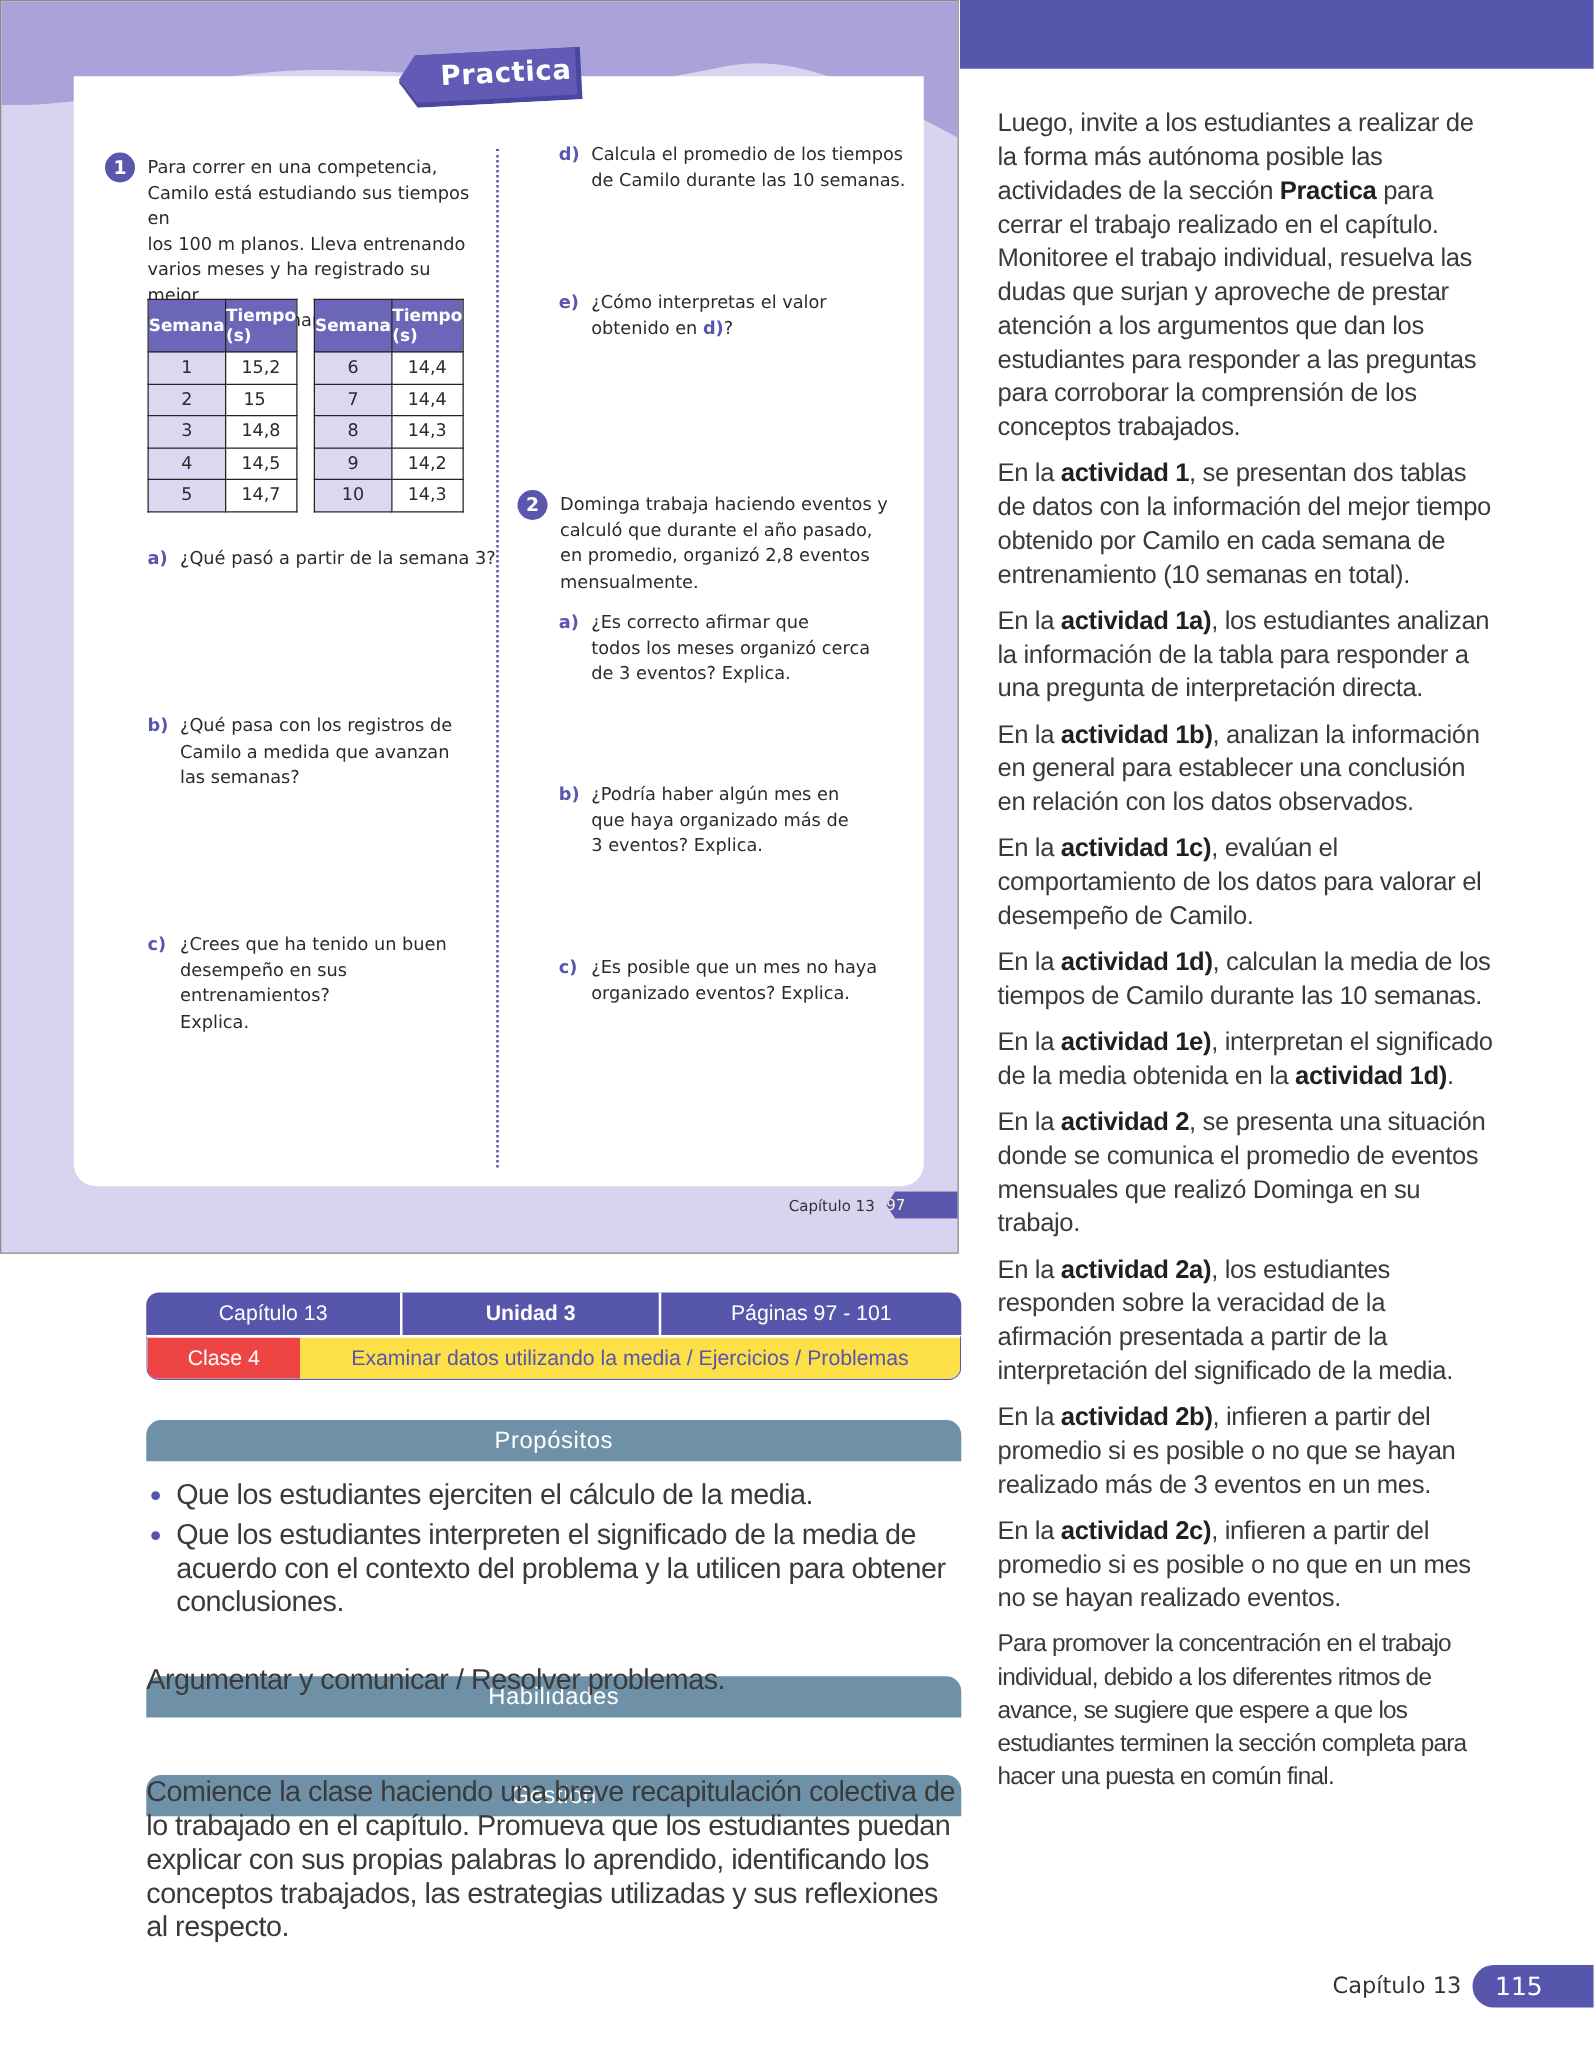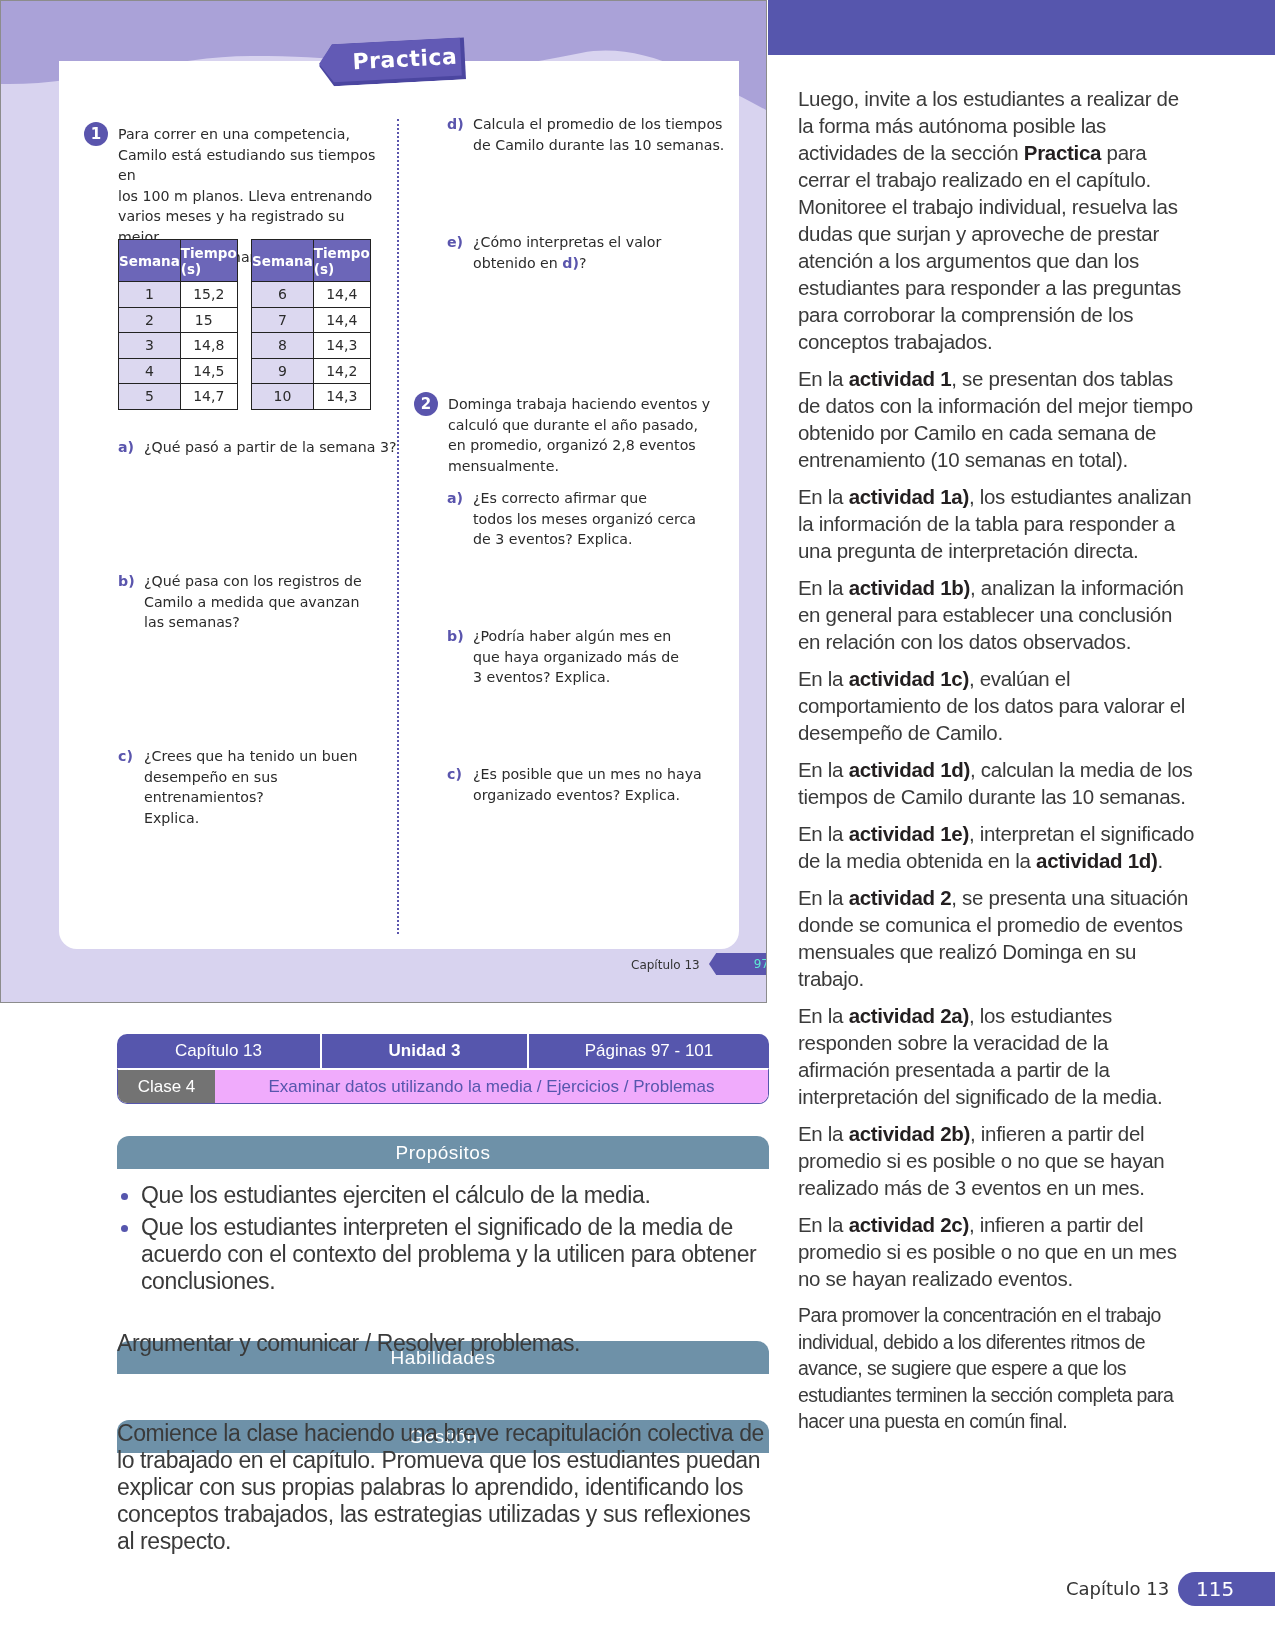--- a/index.html
+++ b/index.html
@@ -48,21 +48,21 @@
   table.wk td { border: 1.5px solid #222; height: 25.5px; text-align: center; }
   table.wk td.sem { background: #dcd8f0; width: 60px; }
   table.wk td.t { background: #fff; width: 56px; text-align: center; }
   table.wk th.sem { width: 60px; }
   table.wk th.t { width: 56px; }
   .sp-footer {
     position: absolute; left: 630px; top: 957px; font-size: 12px; color: #333;
   }
   .sp-pagenum {
     position: absolute; left: 708px; top: 952px; width: 60px; height: 22px;
-    background: #5a55ad; color: #5eead4; font-size: 12px; line-height: 22px; text-align: right;
+    background: #5a55ad; color: #fef9c3; font-size: 12px; line-height: 22px; text-align: left;
     clip-path: polygon(12% 0, 100% 0, 100% 100%, 12% 100%, 0 50%);
   }
 
   
   .top-right-band { position: absolute; left: 768px; top: 0; width: 507px; height: 55px; background: #5656ad; }
   .guide-col { position: absolute; left: 798px; top: 85px; width: 400px; }
   .guide-col p {
     font-family: "Liberation Sans", sans-serif; font-size: 20.5px; line-height: 27px;
     color: #3a3a3a; margin-bottom: 10px; letter-spacing: -0.3px;
   }
@@ -76,22 +76,22 @@
     border-radius: 10px 10px 0 0; display: flex; color: #fff;
     font-family: "Liberation Sans", sans-serif; font-size: 17px;
   }
   .info-row1 div { display: flex; align-items: center; justify-content: center; border-right: 2px solid #fff; }
   .info-row1 div:last-child { border-right: none; }
   .info-row2 {
     position: absolute; left: 0; top: 34px; width: 652px; height: 36px; display: flex;
     border: 1.5px solid #5656ad; border-top: 2px solid #fff; border-radius: 0 0 10px 10px; overflow: hidden;
     font-family: "Liberation Sans", sans-serif; font-size: 17px;
   }
-  .info-row2 .clase { width: 97px; background: #737373; color: #fff; display: flex; align-items: center; justify-content: center; }
-  .info-row2 .topic { flex: 1; color: #5656ad; display: flex; align-items: center; justify-content: center; background:#f0abfc; }
+  .info-row2 .clase { width: 122px; background: #ef4444; color: #fff; display: flex; align-items: center; justify-content: center; }
+  .info-row2 .topic { flex: 1; color: #5656ad; display: flex; align-items: center; justify-content: center; background:#fde047; }
 
   
   .sec-head {
     position: absolute; left: 117px; width: 652px; height: 33px; background: #6e91a8;
     border-radius: 12px 12px 0 0; color: #fff; text-align: center;
     font-family: "Liberation Sans", sans-serif; font-size: 19px; line-height: 34px; letter-spacing: 0.5px;
   }
   .sec-text {
     position: absolute; left: 117px; width: 660px; font-family: "Liberation Sans", sans-serif;
     font-size: 23px; line-height: 27px; color: #3a3a3a; letter-spacing: -0.4px;

